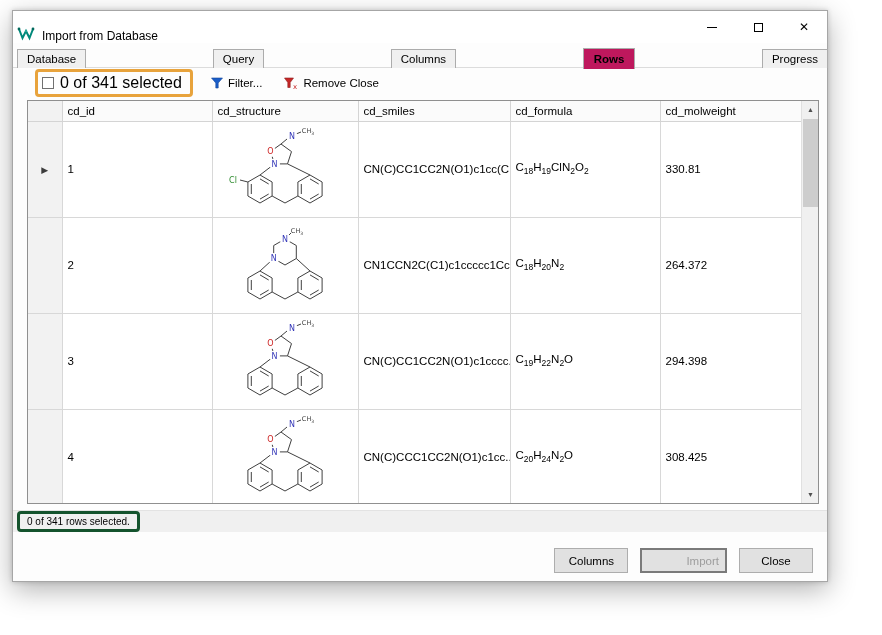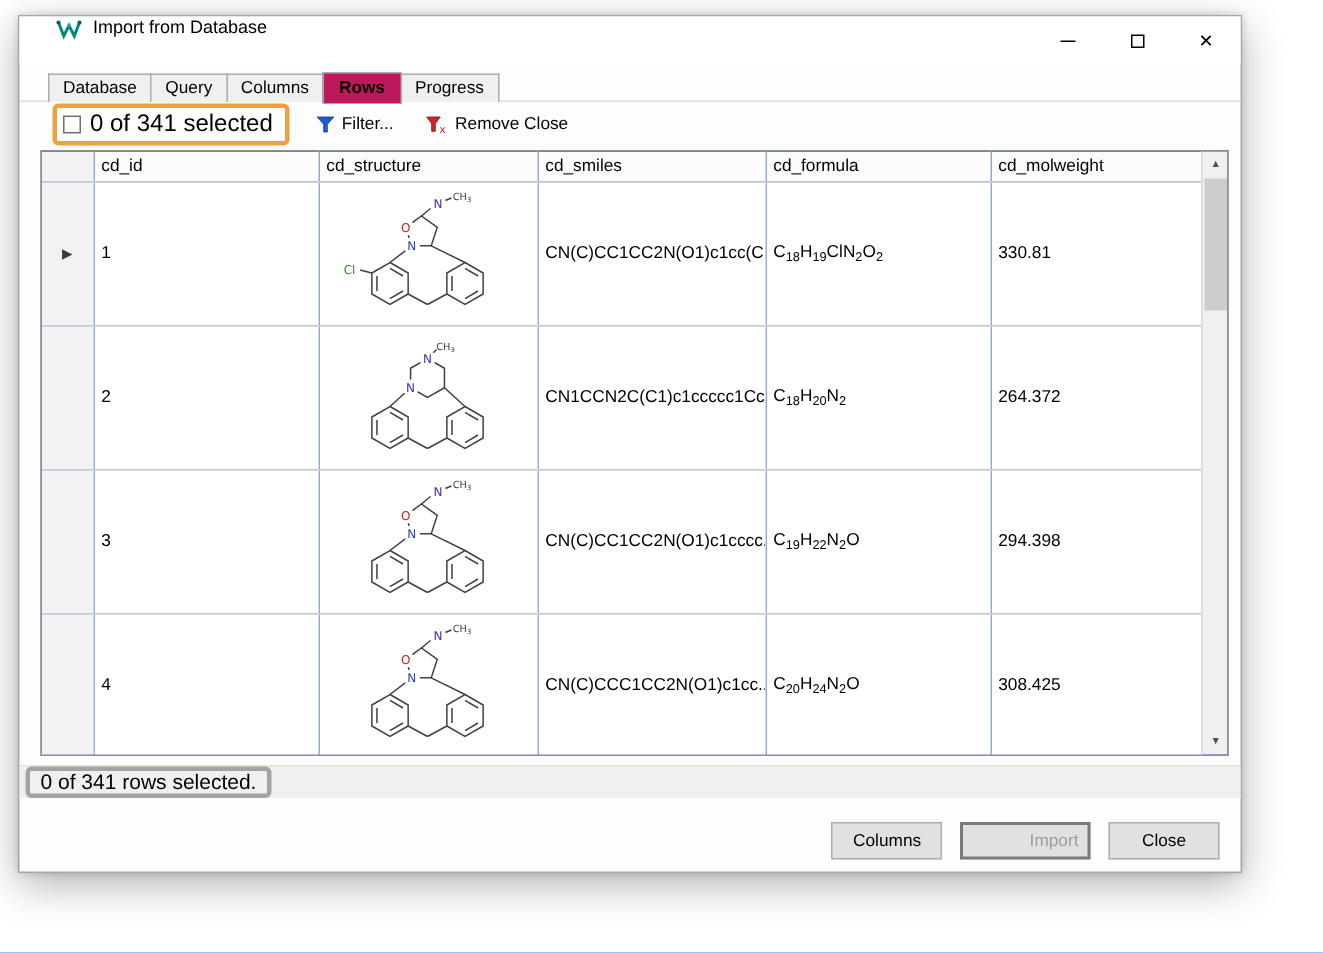--- a/index.html
+++ b/index.html
@@ -10,30 +10,30 @@
     font-family:"Liberation Sans", sans-serif;
     color:#000;
   }
   .dialog {
     position:absolute; left:12px; top:10px; width:816px; height:572px;
     background:#fdfdfd; border:1px solid #a6a6a6;
     box-shadow:0 8px 26px rgba(0,0,0,.30), 0 0 5px rgba(0,0,0,.18);
     display:flex; flex-direction:column;
   }
   
-  .titlebar { height:32px; flex:0 0 32px; display:flex; align-items:flex-start; background:#fff; padding-left:24px; }
+  .titlebar { height:32px; flex:0 0 32px; display:flex; align-items:flex-end; background:#fff; padding-left:4px; }
   .app-icon { width:18px; height:18px; margin-right:7px; flex:0 0 18px; }
   .title-text { font-size:12px; }
   .win-controls { margin-left:auto; display:flex; height:100%; }
   .win-btn { width:46px; height:100%; display:flex; align-items:center; justify-content:center; cursor:default; }
   .glyph-min { width:10px; border-top:1px solid #000; }
   .glyph-max { width:9px; height:9px; border:1px solid #000; }
   .glyph-close { font-size:12px; line-height:1; }
   
-  .tabstrip { flex:0 0 25px; display:flex; align-items:flex-end; padding:3px 0 0 19px; position:relative; }
+  .tabstrip { flex:0 0 25px; display:flex; align-items:flex-end; padding:3px 0 0 4px; position:relative;justify-content:space-between; }
   .tabstrip::after { content:''; position:absolute; left:0; right:0; bottom:0; border-bottom:1px solid #dcdcdc; }
   .tab {
     padding:3px 9px; font-size:11.5px; background:#f0f0f0;
     border:1px solid #acacac; border-bottom:none; margin-right:-1px; z-index:1;
   }
   .tab.active { background:#be185d; font-weight:bold; padding:4px 10px; margin-bottom:-1px; z-index:3; }
   
   .toolbar { flex:0 0 30px; display:flex; align-items:center; padding-left:22px; gap:14px; }
   .hl-box {
     border:3px solid #e8a33c; border-radius:4px;
@@ -59,21 +59,21 @@
   .grid-table td.rowhdr { background:#f2f2f2; text-align:center; border-left:none; width:34px; }
   .grid-table td.struct-cell { text-align:center; padding:0; }
   .grid-table td sub { font-size:8.5px; }
   .cur { font-size:9px; color:#3c3c3c; }
   .vscroll { position:absolute; top:0; right:0; width:17px; height:100%; background:#f0f0f0; border-left:1px solid #e0e0e0; }
   .sb-arrow { position:absolute; left:0; width:17px; height:17px; display:flex; align-items:center; justify-content:center; font-size:7px; color:#505050; }
   .sb-up { top:0; } .sb-down { bottom:0; }
   .sb-thumb { position:absolute; left:1px; top:18px; width:15px; height:88px; background:#cdcdcd; }
   
   .statusbar { flex:0 0 21px; margin-top:6px; background:#f0f0f0; border-top:1px solid #e3e3e3; display:flex; align-items:center; padding-left:4px; }
-  .status-hl { border:3px solid #a3a3a3; border-radius:4px; padding:0 7px; font-size:14px; line-height:15px; }
+  .status-hl { border:3px solid #14532d; border-radius:4px; padding:0 7px; font-size:10px; line-height:15px; }
   
   .footer { display:flex; justify-content:flex-end; gap:12px; padding:16px 14px 0 0; }
   .btn {
     min-width:74px; height:25px; background:#e1e1e1; border:1px solid #adadad;
     font-size:11.5px; font-family:inherit; color:#000;
   }
   .btn.import { color:#9d9d9d; border:2px solid #7a7a7a;padding-left:44px; }
 </style>
 </head>
 <body>

